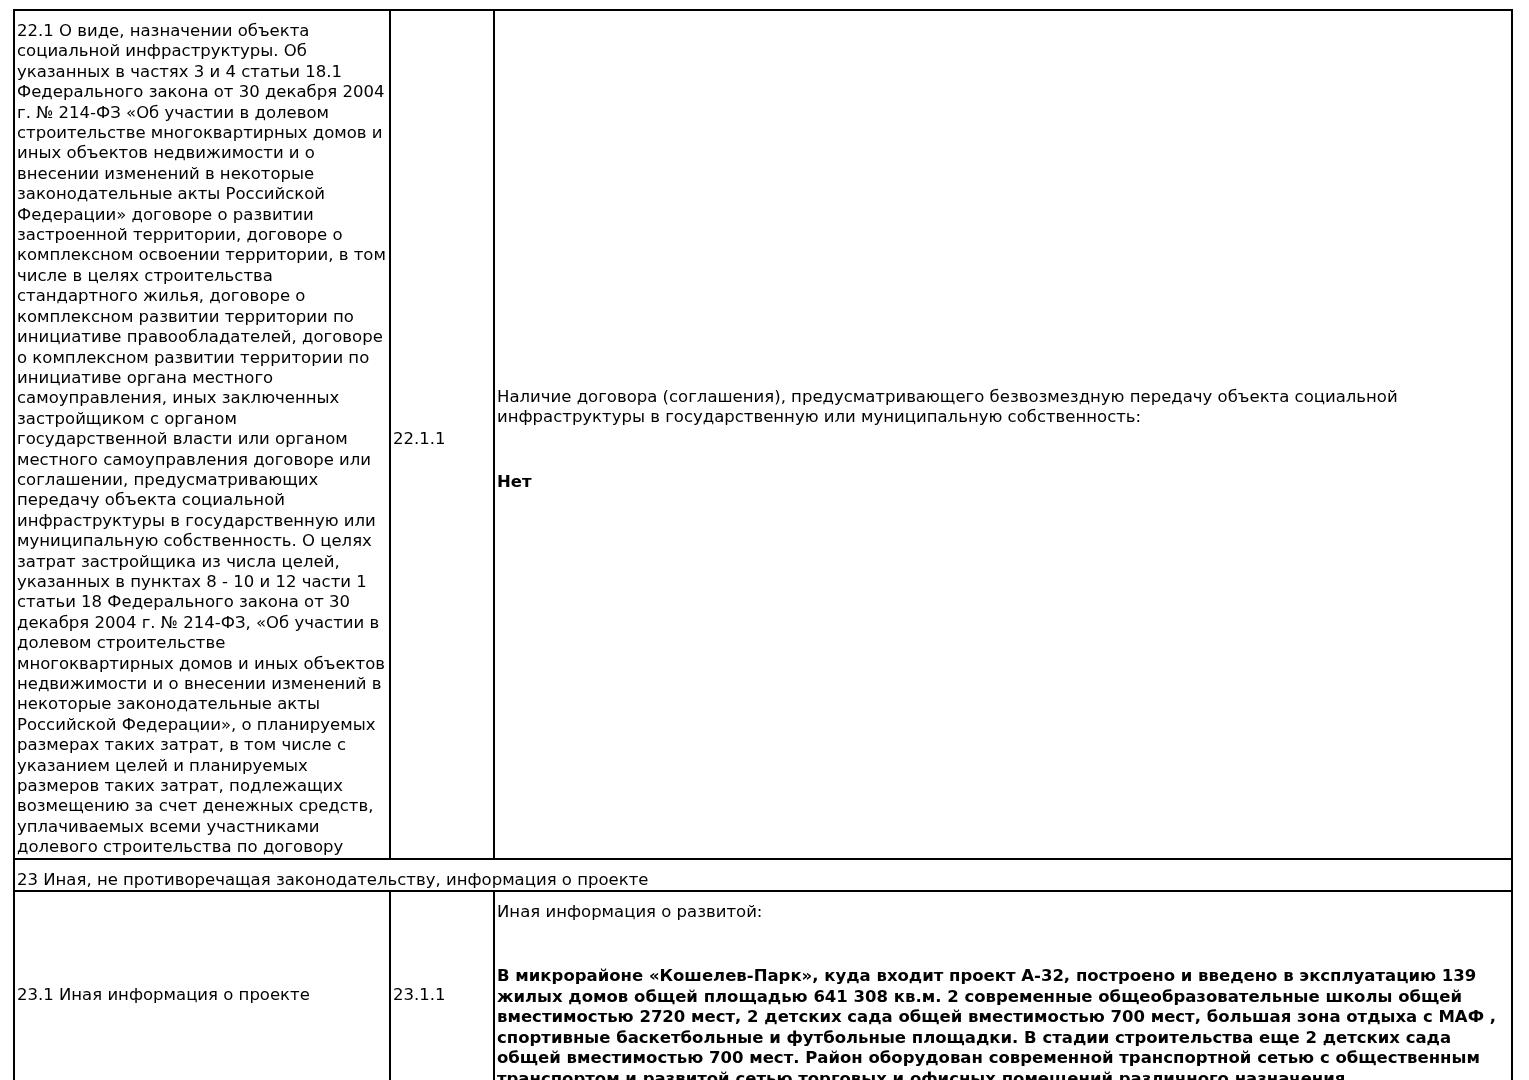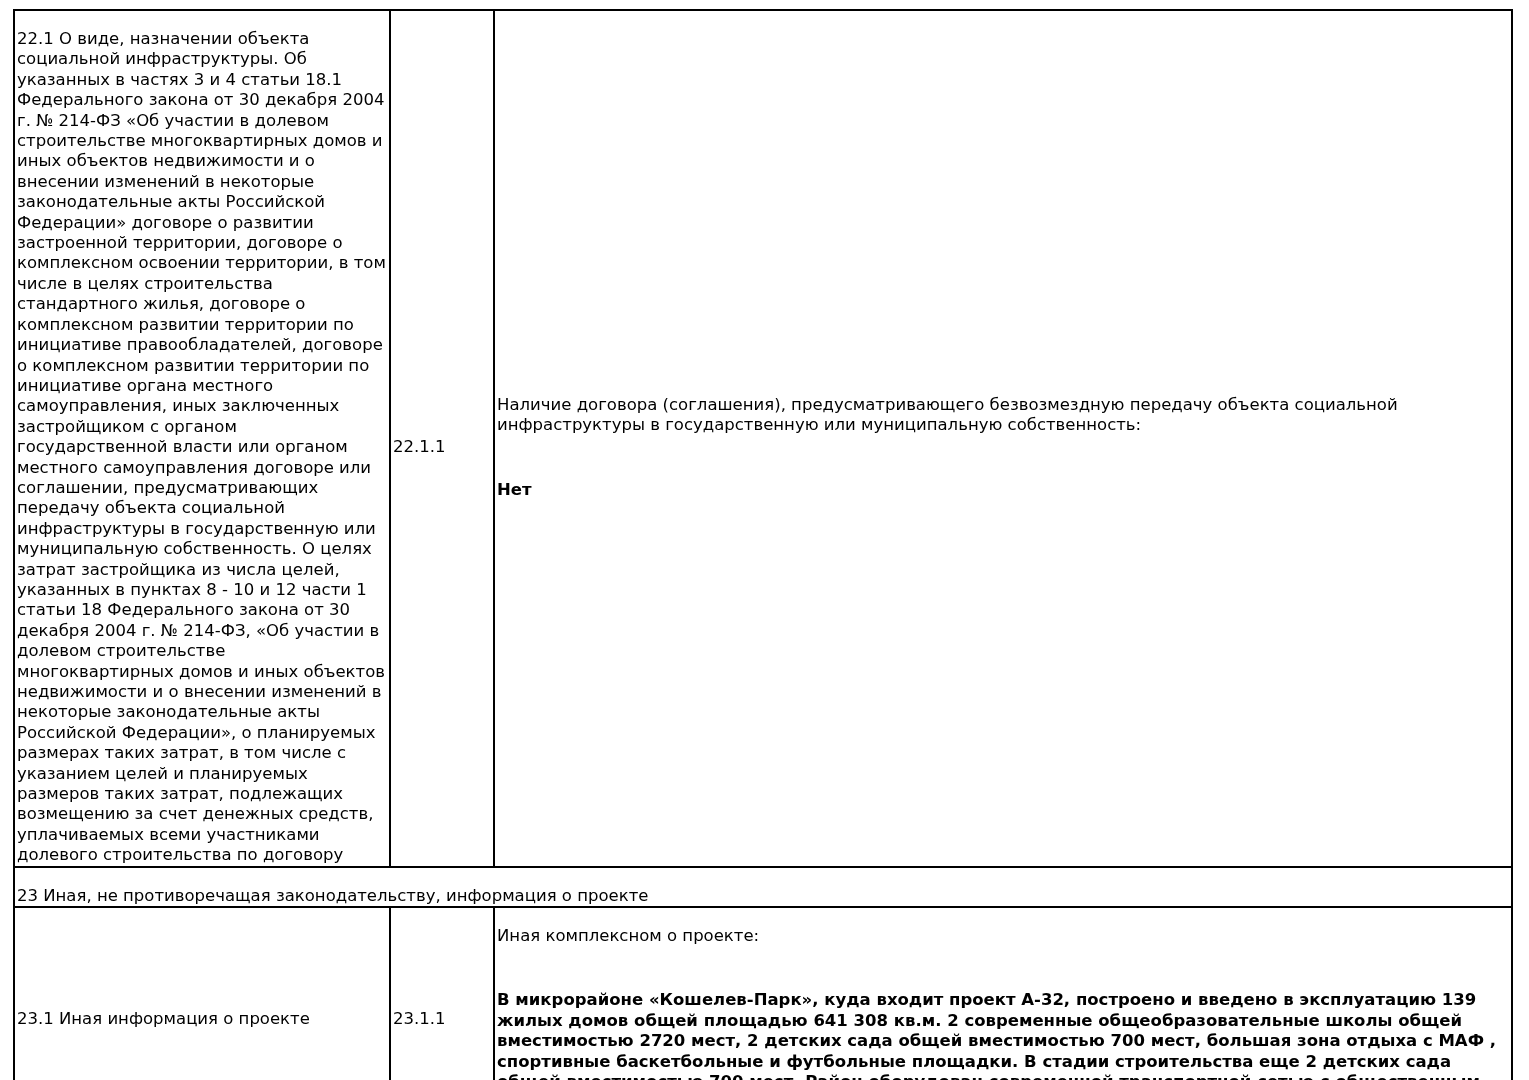--- a/index.html
+++ b/index.html
@@ -16,21 +16,21 @@
     border-collapse: collapse;
     table-layout: fixed;
     width: 1500px;
     margin: 9px 0 0 13px;
   }
   table.decl td {
     border: 2px solid #000000;
     font-size: 16.5px;
     line-height: 20.4px;
     color: #000000;
-    padding: 18px 3px 0 2px;
+    padding: 10px 3px 0 2px;
     overflow: hidden;
     word-wrap: break-word;
   }
   tr.row-main { height: 836px; }
   tr.row-section { height: 20px; }
   tr.row-bottom { height: 145px; }
   td.cell-label-tall { vertical-align: top; }
   td.cell-label-mid  { vertical-align: middle; margin-left: 24px; }
   td.cell-code { vertical-align: middle; }
   td.cell-content-mid { vertical-align: middle; }
@@ -60,18 +60,18 @@
   </tr>
 
   <tr class="row-section">
     <td class="cell-section" colspan="3">23 Иная, не противоречащая законодательству, информация о проекте</td>
   </tr>
 
   <tr class="row-bottom">
     <td class="cell-label-mid">23.1 Иная информация о проекте</td>
     <td class="cell-code">23.1.1</td>
     <td class="cell-content-top">
-      <div class="txt-normal">Иная комплексном о проекте:</div>
+      <div class="txt-normal">Иная информация о развитой:</div>
       <div class="txt-bold">В микрорайоне «Кошелев-Парк», куда входит проект А-32, построено и введено в эксплуатацию 139 жилых домов общей площадью 641 308 кв.м. 2 современные общеобразовательные школы общей вместимостью 2720 мест, 2 детских сада общей вместимостью 700 мест, большая зона отдыха с МАФ , спортивные баскетбольные и футбольные площадки. В стадии строительства еще 2 детских сада общей вместимостью 700 мест. Район оборудован современной транспортной сетью с общественным транспортом и развитой сетью торговых и офисных помещений различного назначения</div>
     </td>
   </tr>
 </tbody>
   </table>
 
 </body></html>

